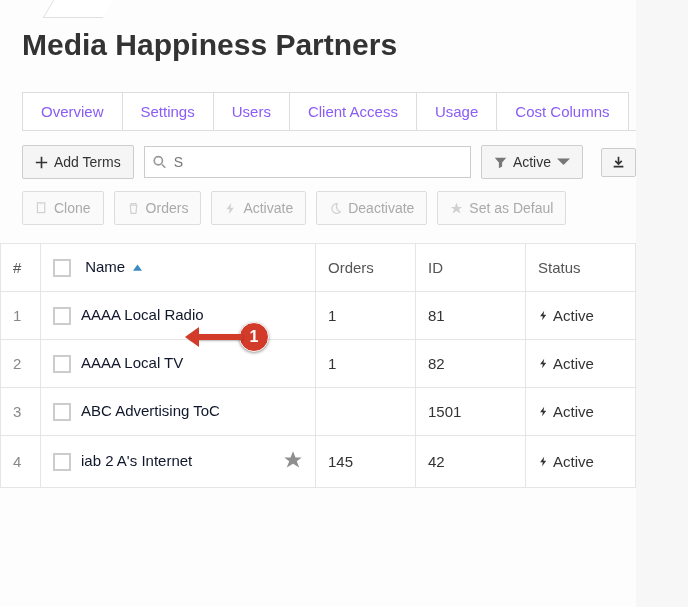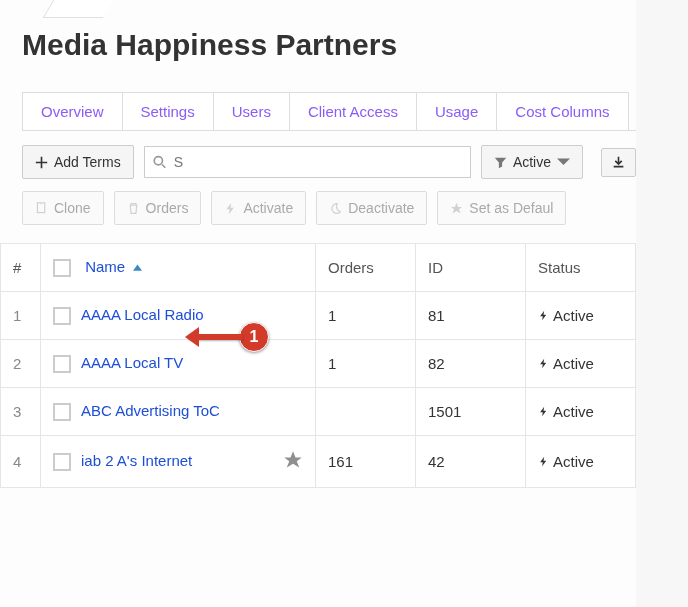--- a/index.html
+++ b/index.html
@@ -18,21 +18,21 @@
   .search-wrap input { border:none; outline:none; font-size:14px; width:100%; color:#555; background:transparent; }
   .filter-btn { margin-left:auto; margin-right:8px; }
   .dl-btn { padding:7px 10px; }
   .actions-row { display:flex; gap:10px; margin:12px 0 0 22px; }
   .btn.disabled { color:#aaa; background:#fafafa; border-color:#ddd; cursor:default; }
   .btn.disabled svg { opacity:0.5; }
   table.grid { width:100%; border-collapse:collapse; margin-top:18px; font-size:15px; }
   table.grid th, table.grid td { border:1px solid #e5e5e5; padding:14px 12px; text-align:left; background:#fff; }
   table.grid th { font-weight:400; color:#555; background:#fff; }
   th.rownum, td.rownum { width:40px; text-align:center; color:#888; background:#fafafa; border-left:none;}
-  th.namecol a, td.namecol a { color:#1d4ed8; text-decoration:none; }
+  th.namecol a, td.namecol a { color:#0f172a; text-decoration:none; }
   th.orders { text-align:right; color:#3b8ac4; }
   td.orders { text-align:right; color:#333; }
   .chk { display:inline-block; width:18px; height:18px; border:2px solid #ccc; vertical-align:middle; margin-right:10px; background:#fff; }
   .sort-caret { display:inline-block; margin-left:4px; }
   .star { color:#8f8f8f; }
   .status-cell svg { width:11px; height:13px; vertical-align:-1px; margin-right:4px; }
   .footer-row td { border:none; background:#fff; font-weight:700; padding:18px 12px; }
   .namecell-inner { display:flex; align-items:center; justify-content:space-between; }
   
   .annot { position:absolute; left:167px; top:177px; pointer-events:none; display:flex; align-items:center; }
@@ -192,21 +192,21 @@
     <td class="namecol">
       <div class="namecell-inner">
         <span><span class="chk"></span><a href="#">iab 2 A's Internet</a></span>
         <span class="star">
           <svg width="20" height="20" viewBox="0 0 16 16">
                   <path d="M8 1l2 5h5l-4 3 2 5-5-3-5 3 2-5-4-3h5z" fill="#8f8f8f"></path>
                 </svg>
         </span>
       </div>
     </td>
-    <td class="orders">161</td>
+    <td class="orders">145</td>
     <td>42</td>
     <td class="status-cell"><svg viewBox="0 0 16 16">
               <path d="M9 1L3 9h4l-1 6 6-8H8z" fill="#333"></path>
             </svg><span>Active</span></td>
   </tr>
 
 </tbody>
     </table>
 
 </div>

